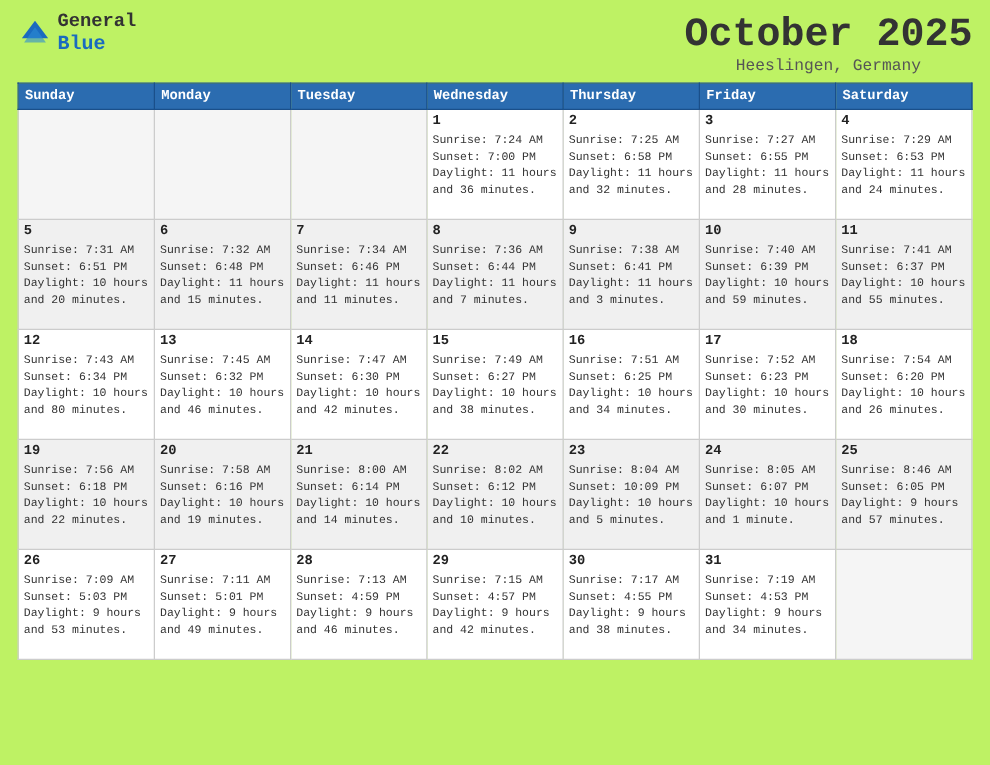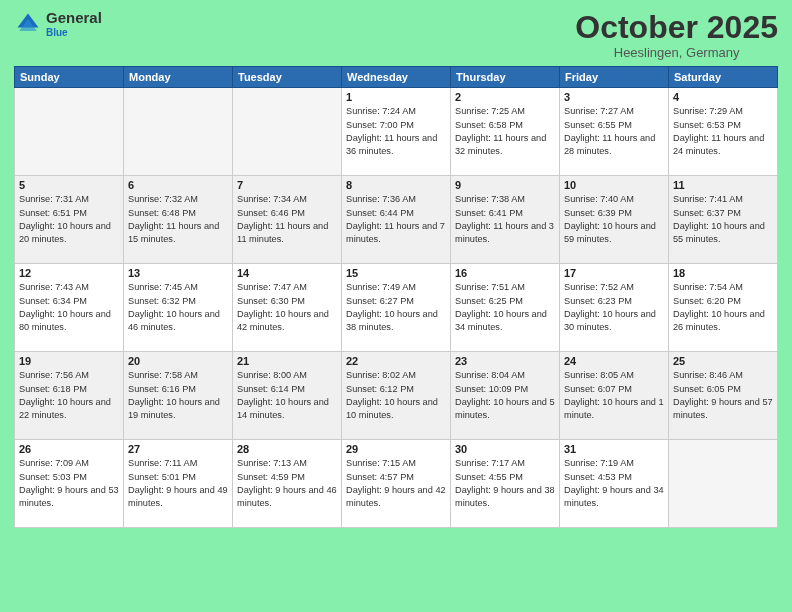--- a/index.html
+++ b/index.html
@@ -6,22 +6,23 @@
     body {
       font-family: Arial, sans-serif;
       background: #fff;
       width: 792px;
       height: 612px;
       overflow: hidden;
     }
     .page {
       width: 792px;
       height: 612px;
-      background: #86efac;
+      background: #bef264;
       padding: 10px 14px 10px 14px;
+      font-family: Liberation Mono, monospace;
     }
     .header {
       display: flex;
       justify-content: space-between;
       align-items: flex-start;
       margin-bottom: 6px;
     }
     .logo {
       display: flex;
       align-items: center;
@@ -31,21 +32,21 @@
       display: flex;
       flex-direction: column;
       line-height: 1.1;
     }
     .logo-general {
       font-size: 15px;
       font-weight: bold;
       color: #333;
     }
     .logo-blue {
-      font-size: 10px;
+      font-size: 16px;
       font-weight: bold;
       color: #1a6bbf;
     }
     .logo-icon {
       width: 28px;
       height: 28px;
     }
     .title-block {
       text-align: center;
     }

